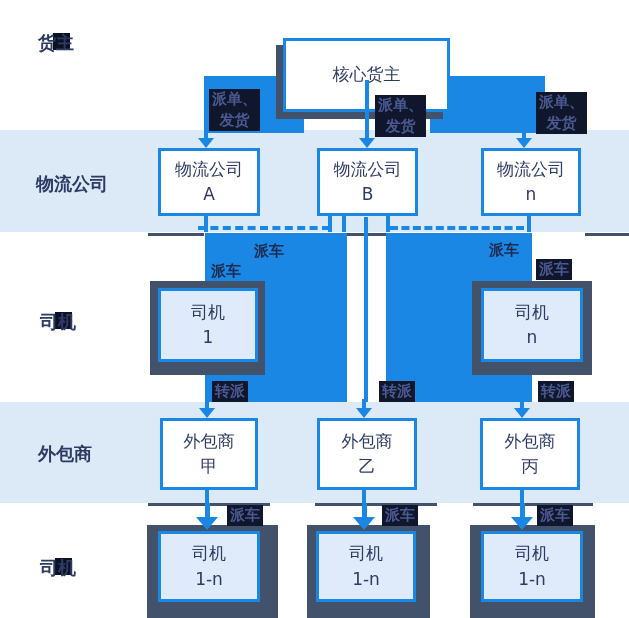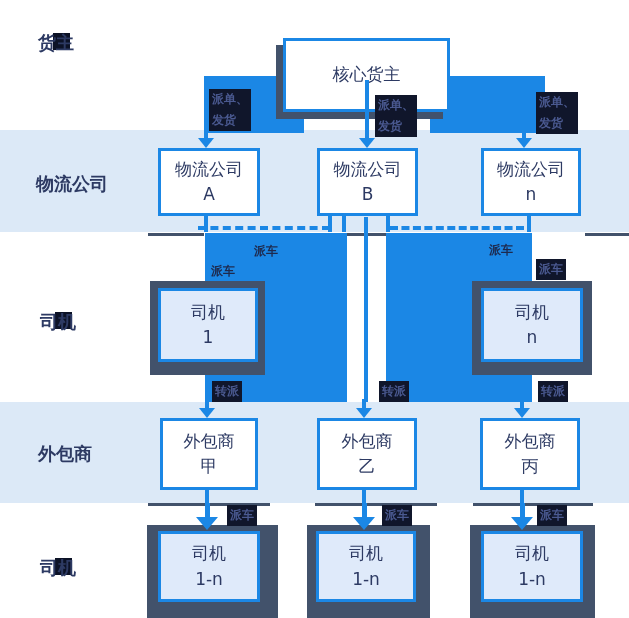--- a/index.html
+++ b/index.html
@@ -25,21 +25,21 @@
   .node.lightfill{background:var(--boxfill);}
   .frame{background:var(--slate);}
   .coreshadow{box-shadow:-7px 7px 0 var(--slate);}
   .bar{background:var(--blue);}
   .vline{background:var(--blue);width:4px;}
   .vline.thick{width:5px;}
   .dash{border-top:4px dashed var(--blue);height:0;}
   .darkline{background:var(--slate);height:3px;}
   .ahead{width:0;height:0;border-left:8px solid transparent;border-right:8px solid transparent;border-top:10px solid var(--blue);}
   .ahead.big{border-left:11px solid transparent;border-right:11px solid transparent;border-top:13px solid var(--blue);}
-  .flabel{color:#1E2A4E;font-size:12px;font-weight:bold;line-height:21px;white-space:nowrap;}
+  .flabel{color:#1E2A4E;font-size:15px;font-weight:bold;line-height:21px;white-space:nowrap;text-align:center;}
   .flabel.glitch{background:var(--chip);color:var(--chiptext);padding:0 3px;}
 </style>
 </head>
 <body>
 
 <div id="stage">
 
   <div class="abs band" style="top:130px;height:102px;"></div>
   <div class="abs band" style="top:402px;height:101px;"></div>
 

